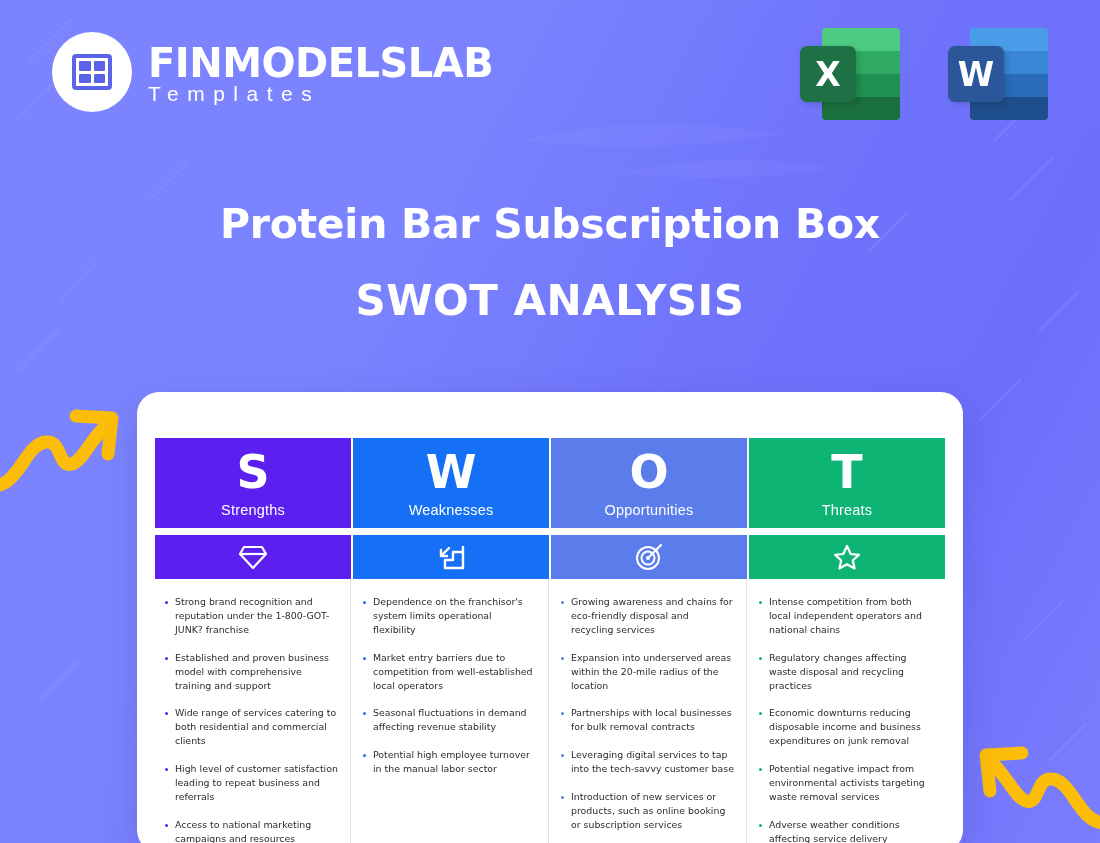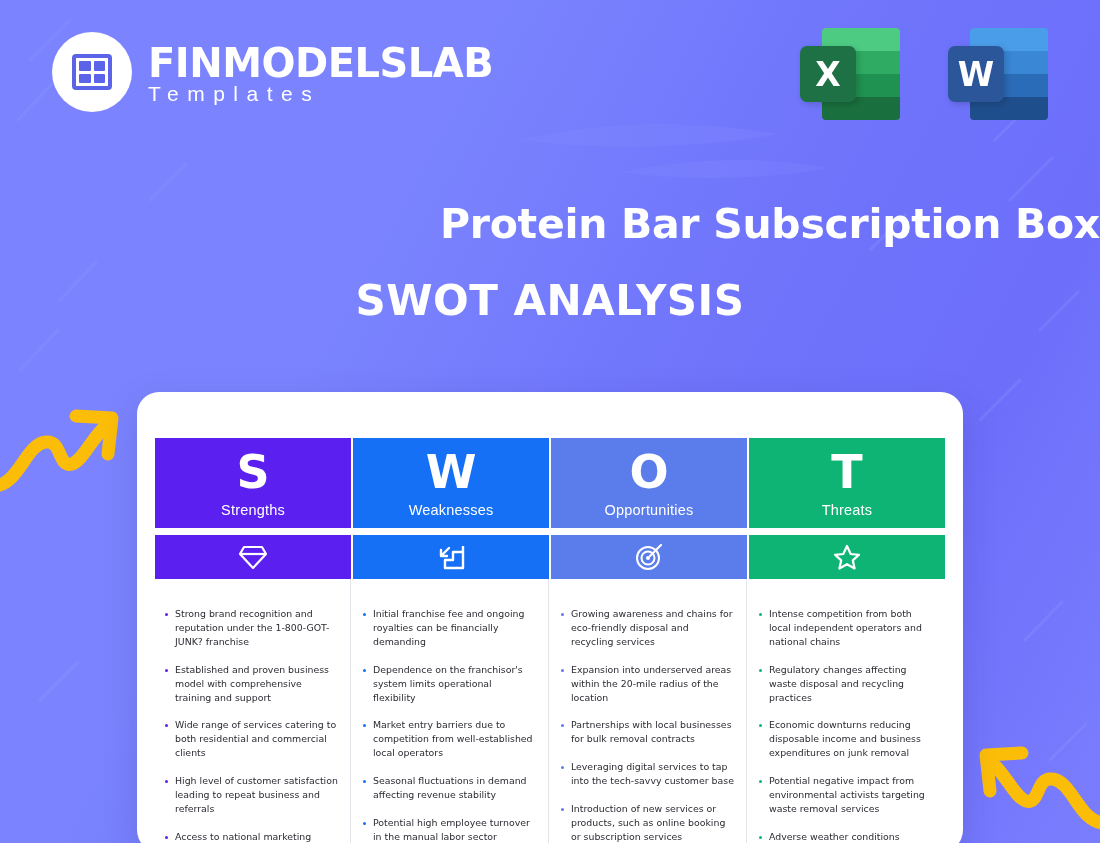--- a/index.html
+++ b/index.html
@@ -102,21 +102,21 @@
     font-size: 33px;
     font-weight: 700;
     font-family: "DejaVu Sans", sans-serif;
     box-shadow: 2px 2px 6px rgba(0,0,0,.18);
   }
 
   
   .title-main {
     position: absolute;
     top: 200px; left: 0; right: 0;
-    text-align: right;
+    text-align: center;
     color: #ffffff;
     font-size: 41px;
     font-weight: 700;
     letter-spacing: -0.3px;
     font-family: "DejaVu Sans", sans-serif;
   }
   .title-sub {
     position: absolute;
     top: 276px; left: 0; right: 0;
     text-align: center;
@@ -185,21 +185,20 @@
     min-height: 240px;
     border-right: 1px solid #e3e3ea;
   }
   .col-body.last { border-right: none; }
 
   .bullet-row {
     display: flex;
     gap: 7px;
     margin-bottom: 14px;
     align-items: flex-start;
-    margin-top: 12px;
   }
   .dot {
     width: 3px; height: 3px;
     border-radius: 50%;
     margin-top: 6px;
     flex: none;
   }
   .bullet-txt {
     font-size: 9.4px;
     line-height: 1.48;
@@ -352,24 +351,20 @@
         </div>
       <div class="bullet-row">
           <span class="dot" style="background:#5b20f0"></span>
           <span class="bullet-txt">Access to national marketing campaigns and resources provided by the franchise</span>
         </div>
     </div>
 
     <div class="col-body">
       <div class="bullet-row">
           <span class="dot" style="background:#1570f5"></span>
-          <span class="bullet-txt">Initial franchise fee and ongoing royalties can be financially demanding</span>
-        </div>
-      <div class="bullet-row">
-          <span class="dot" style="background:#1570f5"></span>
           <span class="bullet-txt">Dependence on the franchisor's system limits operational flexibility</span>
         </div>
       <div class="bullet-row">
           <span class="dot" style="background:#1570f5"></span>
           <span class="bullet-txt">Market entry barriers due to competition from well-established local operators</span>
         </div>
       <div class="bullet-row">
           <span class="dot" style="background:#1570f5"></span>
           <span class="bullet-txt">Seasonal fluctuations in demand affecting revenue stability</span>
         </div>

